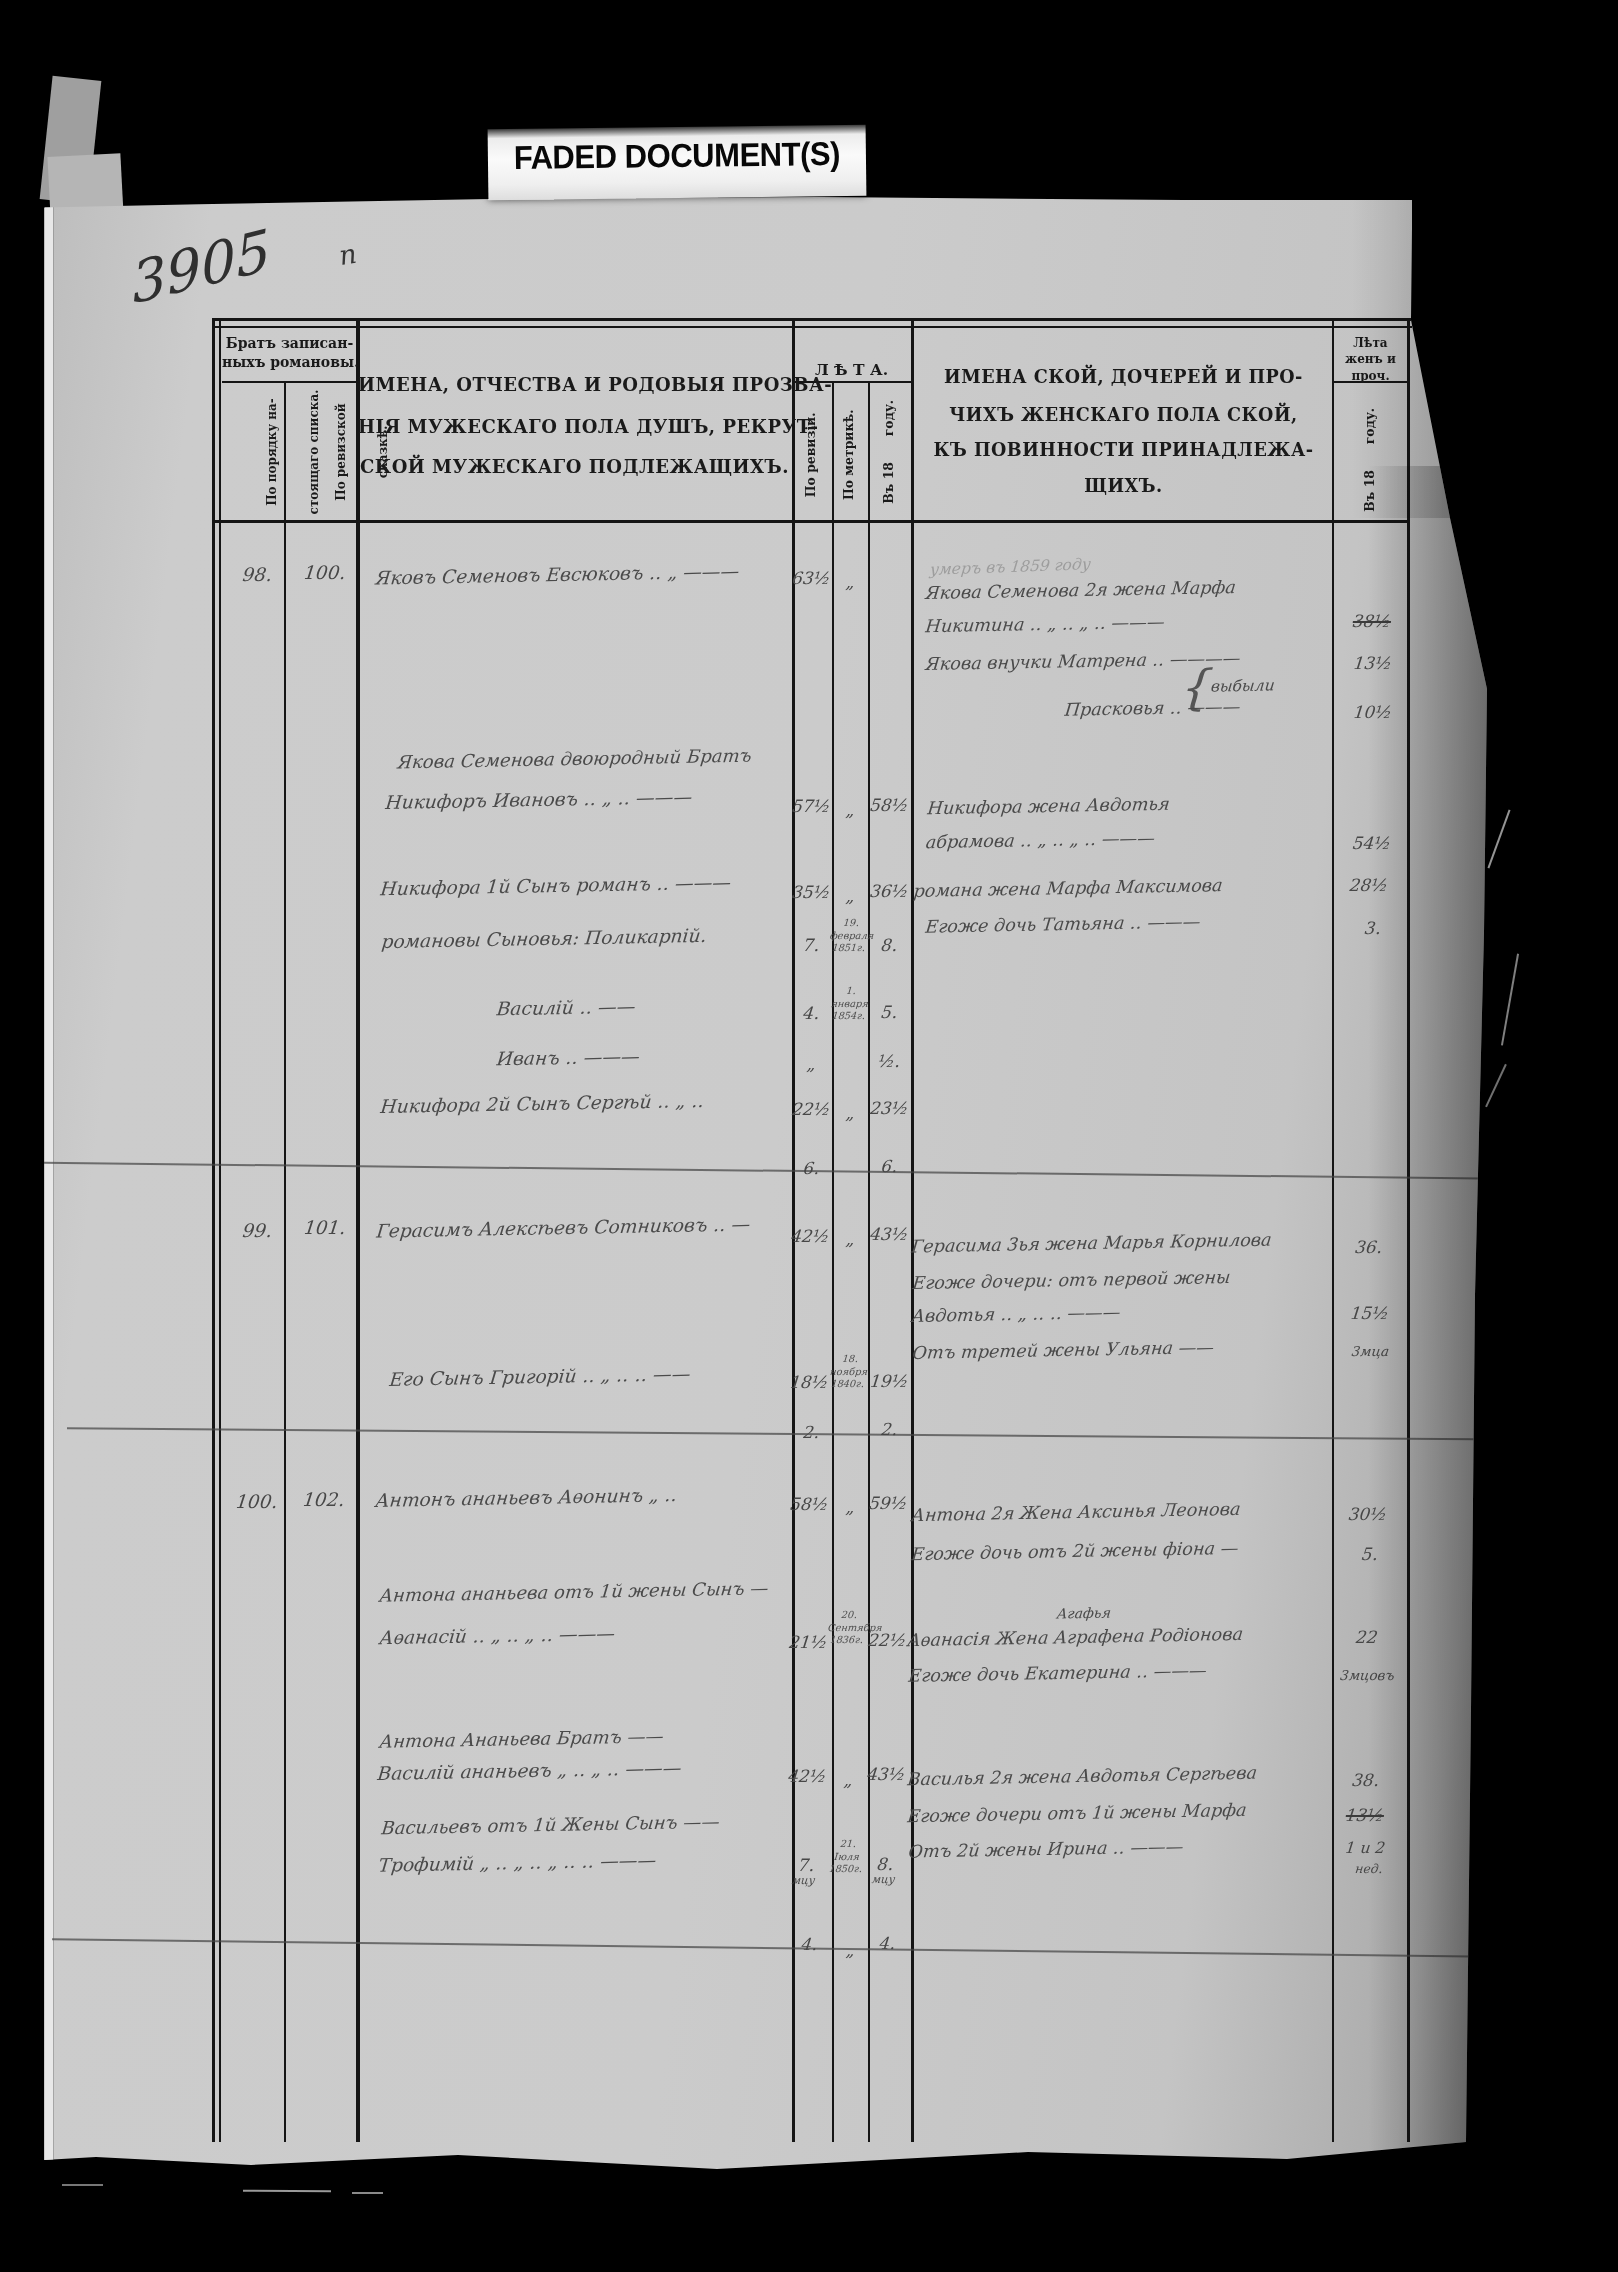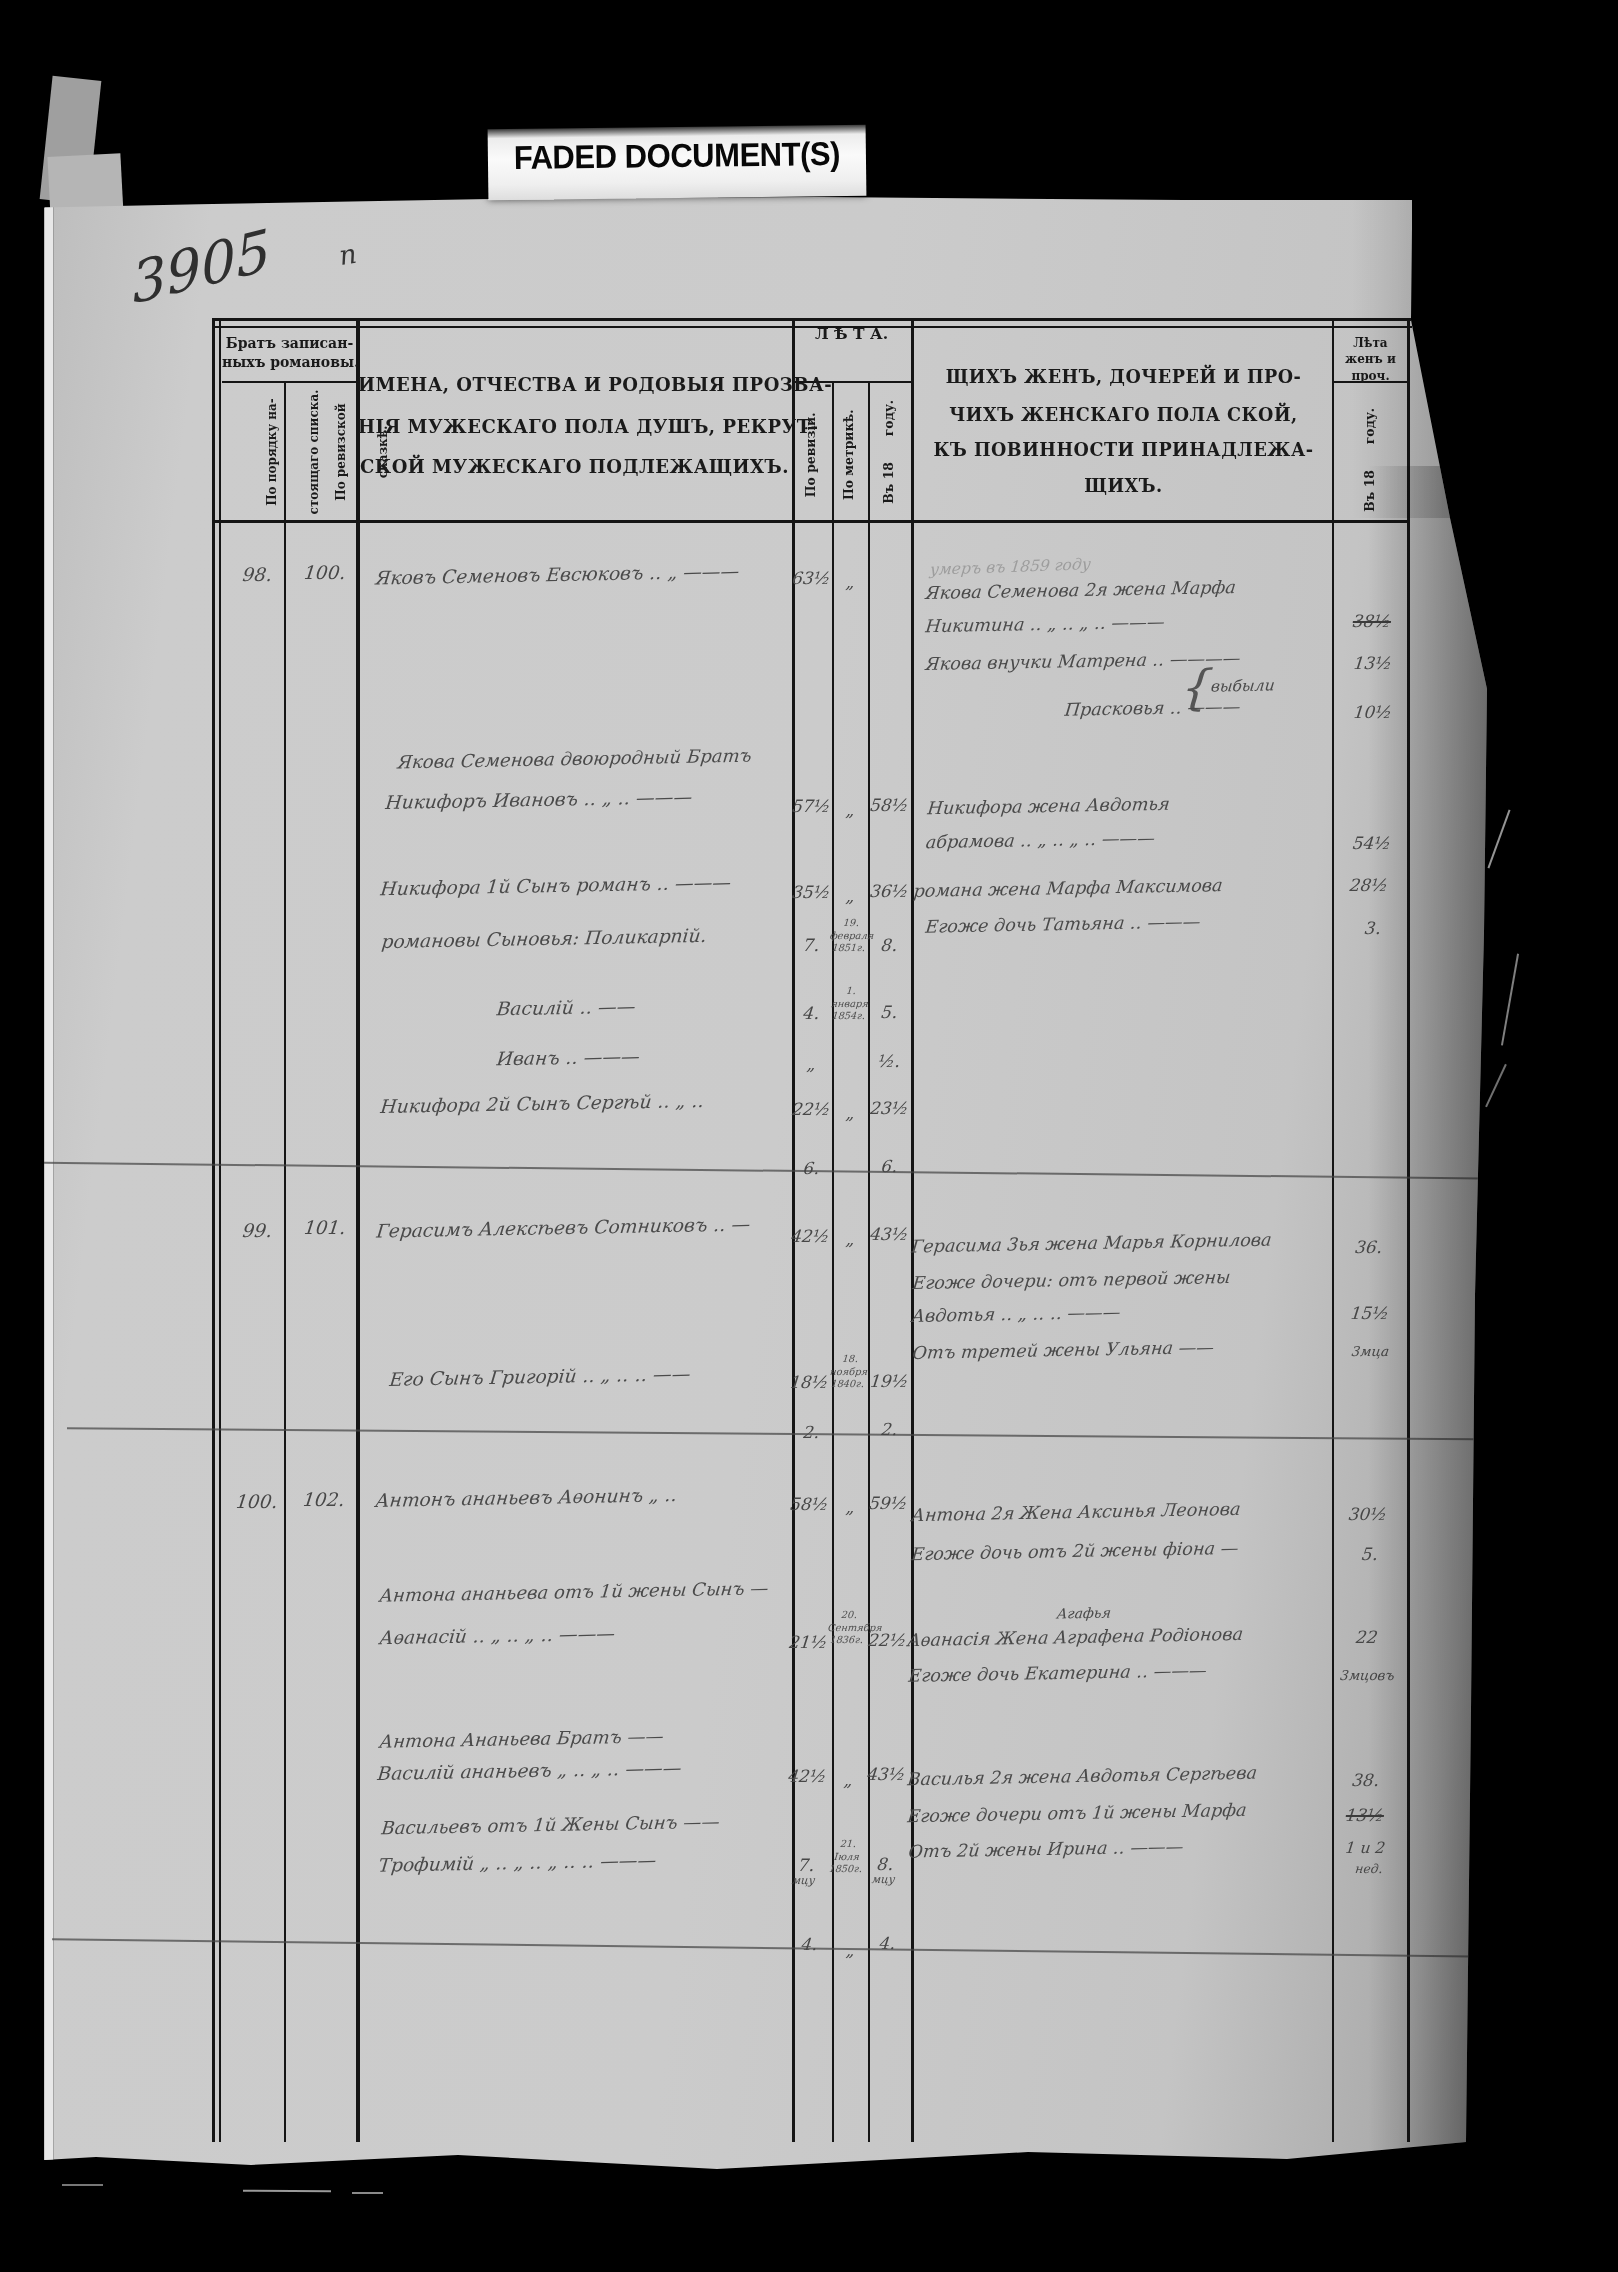--- a/index.html
+++ b/index.html
@@ -78,26 +78,26 @@
       </div>
       <div class="abs print vert" style="left:249px;top:437px;width:145px;height:30px;font-size:12px;">
         <div>По ревизской</div>
         <div>сказкѣ.</div>
       </div>
 
       <div class="abs print pc" style="left:358px;top:374px;width:433px;font-size:18px;letter-spacing:0.5px;">ИМЕНА, ОТЧЕСТВА И РОДОВЫЯ ПРОЗВА-</div>
       <div class="abs print pc" style="left:358px;top:416px;width:433px;font-size:18px;letter-spacing:0.5px;">НІЯ МУЖЕСКАГО ПОЛА ДУШЪ, РЕКРУТ-</div>
       <div class="abs print pc" style="left:358px;top:456px;width:433px;font-size:18px;letter-spacing:0.5px;">СКОЙ МУЖЕСКАГО ПОДЛЕЖАЩИХЪ.</div>
 
-      <div class="abs print pc" style="left:792px;top:324px;width:119px;font-size:15.5px;">Л Ѣ Т А.</div>
+      <div class="abs print pc" style="left:792px;top:360px;width:119px;font-size:15.5px;">Л Ѣ Т А.</div>
       <div class="abs print vert" style="left:734px;top:447px;width:155px;height:15.5px;font-size:12.4px;">По ревизіи.</div>
       <div class="abs print vert" style="left:772px;top:447px;width:155px;height:15.5px;font-size:12.4px;">По метрикѣ.</div>
       <div class="abs print vert" style="left:812px;top:444px;width:155px;height:15.5px;font-size:12.4px;">Въ 18      году.</div>
 
-      <div class="abs print pc" style="left:914px;top:366px;width:419px;font-size:17.6px;letter-spacing:0.5px;">ЩИХЪ ЖЕНЪ, ДОЧЕРЕЙ И ПРО-</div>
+      <div class="abs print pc" style="left:914px;top:366px;width:419px;font-size:17.6px;letter-spacing:0.5px;">ИМЕНА СКОЙ, ДОЧЕРЕЙ И ПРО-</div>
       <div class="abs print pc" style="left:914px;top:404px;width:419px;font-size:17.6px;letter-spacing:0.5px;">ЧИХЪ ЖЕНСКАГО ПОЛА СКОЙ,</div>
       <div class="abs print pc" style="left:914px;top:439px;width:419px;font-size:17.6px;letter-spacing:0.5px;">КЪ ПОВИННОСТИ ПРИНАДЛЕЖА-</div>
       <div class="abs print pc" style="left:914px;top:475px;width:419px;font-size:17.6px;letter-spacing:0.5px;">ЩИХЪ.</div>
 
       <div class="abs print pc" style="left:1334px;top:336px;width:73px;font-size:12px;">Лѣта</div>
       <div class="abs print pc" style="left:1334px;top:352px;width:73px;font-size:12px;">женъ и</div>
       <div class="abs print pc" style="left:1334px;top:369px;width:73px;font-size:12px;">проч.</div>
       <div class="abs print vert" style="left:1293px;top:452px;width:155px;height:15.5px;font-size:12.4px;">Въ 18      году.</div>
 
       <div class="abs hwn" style="left:234px;top:564px;width:47px;font-size:18.6px;">98.</div>

